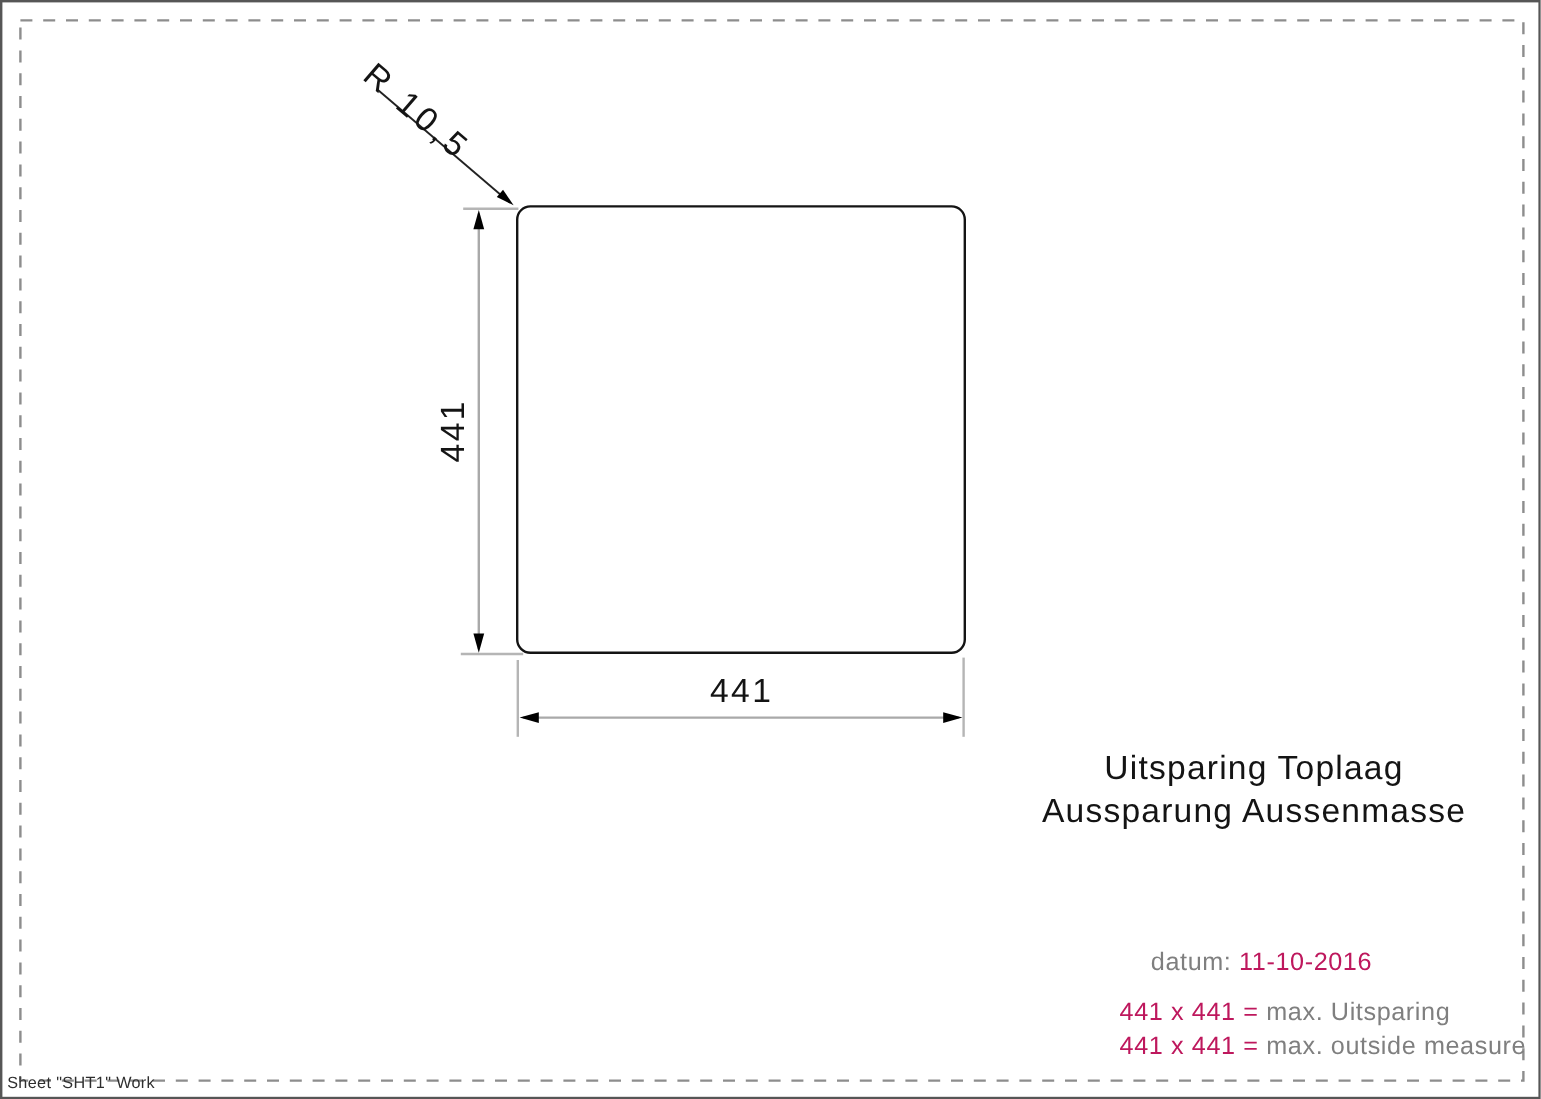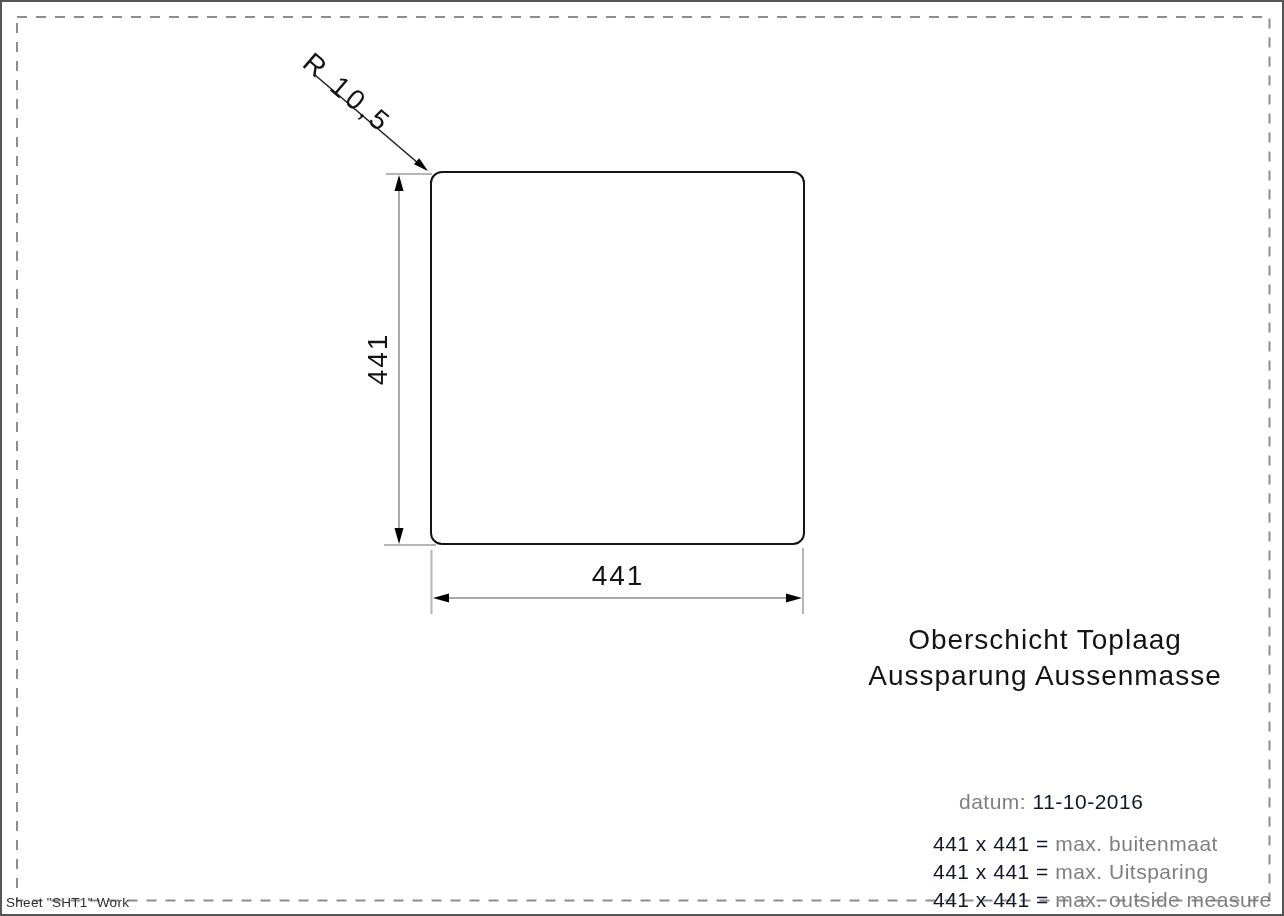--- a/index.html
+++ b/index.html
@@ -87,21 +87,21 @@
   }
   .measures {
     position: absolute;
     left: 931px;
     top: 828px;
     font-size: 21px;
     line-height: 28px;
     letter-spacing: 0.5px;
     white-space: nowrap;
   }
-  .txt-dark { color: #0f172a; }
+  .txt-dark { color: #be185d; }
   .txt-gray { color: #7f7f7f; }
   .sheet-label {
     position: absolute;
     left: 4px;
     top: 893px;
     font-size: 13.5px;
     color: #2e2e2e;
     letter-spacing: 0.3px;
     white-space: nowrap;
   }
@@ -131,34 +131,30 @@
     <polygon points="800,596 784,591.5 784,600.5" fill="#000000"></polygon>
   </svg>
 
   <div class="cutout"></div>
 
   <div id="radius-label">R 10,5</div>
   <div id="height-label" class="dim-label">441</div>
   <div id="width-label" class="dim-label">441</div>
 
   <div class="title-block">
-    <div>Oberschicht Toplaag</div>
+    <div>Uitsparing Toplaag</div>
     <div>Aussparung Aussenmasse</div>
   </div>
 
   <div class="datum-line">
     <span class="txt-gray">datum:</span>
     <span class="txt-dark">11-10-2016</span>
   </div>
 
   <div class="measures">
-    <div>
-      <span class="txt-dark">441 x 441 =</span>
-      <span class="txt-gray">max. buitenmaat</span>
-    </div>
     <div>
       <span class="txt-dark">441 x 441 =</span>
       <span class="txt-gray">max. Uitsparing</span>
     </div>
     <div>
       <span class="txt-dark">441 x 441 =</span>
       <span class="txt-gray">max. outside measure</span>
     </div>
   </div>
 

